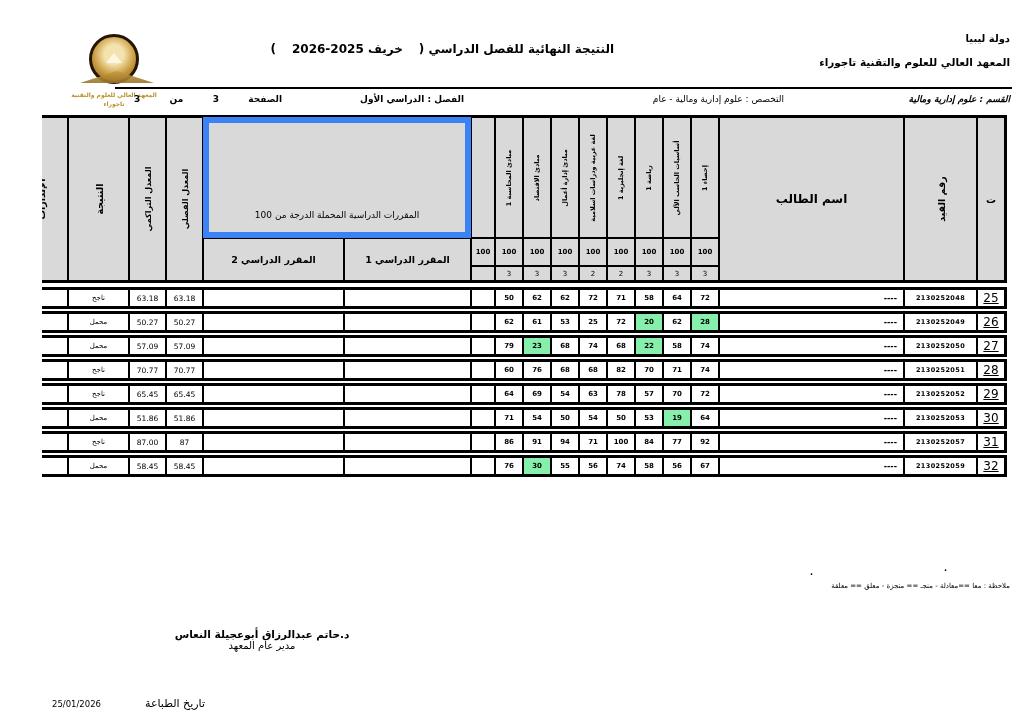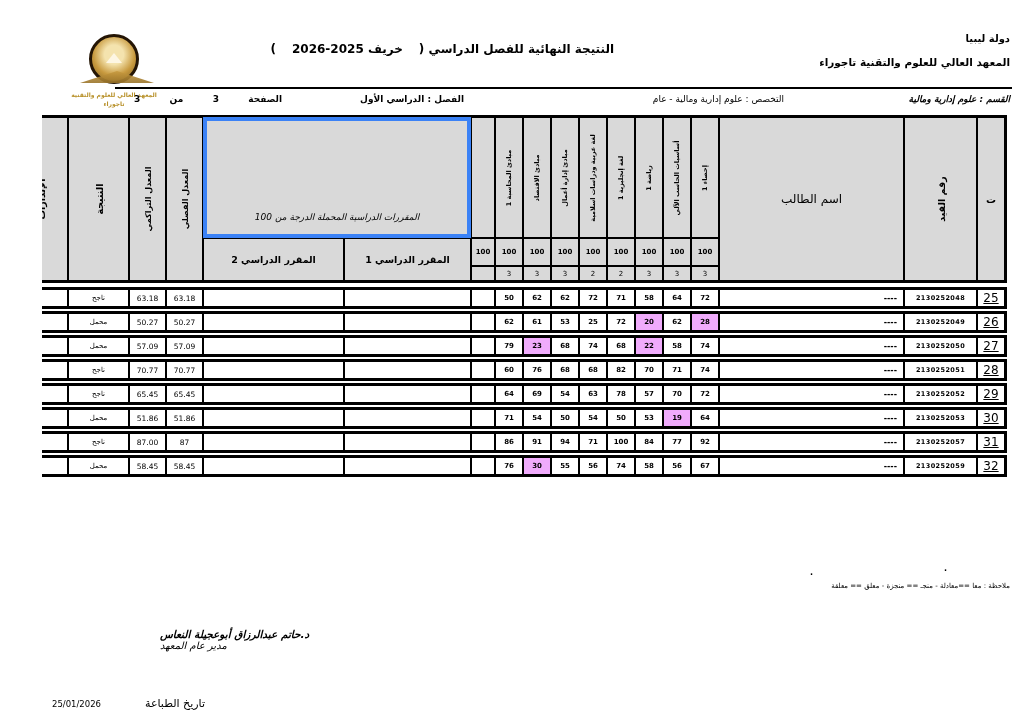--- a/index.html
+++ b/index.html
@@ -31,59 +31,59 @@
 
   
   .rtable { top:115px; right:17px; width:995px; direction:rtl; }
   .thead { display:flex; width:995px; height:168px; border:2px solid #000; background:#d9d9d9; }
   .hcell { border:1px solid #000; position:relative; display:flex; align-items:center; justify-content:center; }
   .w-serial { width:28px; } .w-reg { width:73px; } .w-name { width:185px; }
   .w-savg { width:37px; } .w-cavg { width:37px; } .w-result { width:61px; } .w-warn { width:54px; }
   .vtext { position:absolute; left:50%; top:50%; transform:translate(-50%,-50%) rotate(-90deg);
            white-space:nowrap; font-weight:bold; }
   .vt-reg { font-size:9.5px; } .vt-avg { font-size:8px; } .vt-big { font-size:9.5px; }
-  .hname-label { font-size:12px; font-weight:normal; }
+  .hname-label { font-size:12px; font-weight:bold; }
   .hserial-label { font-size:10px; font-weight:bold; }
 
   .course-group { display:flex; direction:rtl; }
   .ccol { display:flex; flex-direction:column; width:28px; }
   .ccol.unnamed { width:24px; }
   .ccol .cname { flex:1; border:1px solid #000; position:relative; }
   .ccol .cname .vtext { font-size:6.5px; }
   .ccol .cmax, .ccol .ccredit { border:1px solid #000; display:flex; align-items:center; justify-content:center; font-weight:bold; }
   .ccol .cmax { height:28px; font-size:7px; }
   .ccol .ccredit { height:15px; font-size:7px; font-weight:normal; }
 
   .loaded { width:268px; display:flex; flex-direction:column; }
-  .loaded-top { flex:1; border:4px solid #3b82f6; display:flex; align-items:flex-end; justify-content:center;
-                font-size:9px; font-weight:normal; padding-bottom:12px;font-style:italic; }
+  .loaded-top { flex:1; border:6px solid #3b82f6; display:flex; align-items:flex-end; justify-content:center;
+                font-size:9px; font-weight:normal; padding-bottom:12px; }
   .loaded-bottom { height:43px; display:flex; direction:rtl; }
   .lc1 { width:127px; } .lc2 { flex:1; }
   .lc1,.lc2 { border:1px solid #000; display:flex; align-items:center; justify-content:center; font-size:9.5px; font-weight:bold; }
 
   .tbody { width:995px; }
   .trow { display:flex; width:995px; height:22px; border:2px solid #000; margin-top:2px; background:#fff; direction:rtl; }
   .trow:first-child { margin-top:4px; }
   .c { border:1px solid #000; display:flex; align-items:center; justify-content:center; overflow:hidden; }
   .c.serial { width:28px; font-size:12px;text-decoration:underline; }
   .c.reg { width:73px; font-size:6.5px; font-weight:bold; letter-spacing:.4px; }
   .c.name { width:185px; justify-content:flex-start; padding-right:6px; font-size:8px; font-weight:bold; }
   .c.grade { width:28px; font-size:7px; font-weight:bold; }
   .c.grade.unnamed { width:24px; }
-  .c.grade.fail { background:#f0abfc; }
+  .c.grade.fail { background:#86efac; }
   .c.lc1c { width:127px; } .c.lc2c { width:141px; }
   .c.savg, .c.cavg { width:37px; font-size:7.5px; }
   .c.result { width:61px; font-size:7px; }
   .c.warn { width:54px; }
 
   
   .note { top:582px; right:14px; font-size:7px; }
   .dot { font-size:8px; font-weight:bold; }
   .dot1 { top:564px; left:902px; } .dot2 { top:568px; left:768px; }
-  .sig { top:628px; left:118px; width:204px; text-align:left;font-style:italic; }
+  .sig { top:628px; left:118px; width:204px; text-align:center; }
   .sig-name { font-size:10.5px; font-weight:bold; }
   .sig-title { font-size:10px; margin-top:0; }
   .printdate { top:697px; left:10px; display:flex; direction:rtl; gap:8px; align-items:baseline; }
   .printdate .lbl { font-size:11px;margin-left:36px; }
   .printdate .val { font-size:8.5px; }
 </style>
 </head>
 <body>
 
 <div class="sheet">

